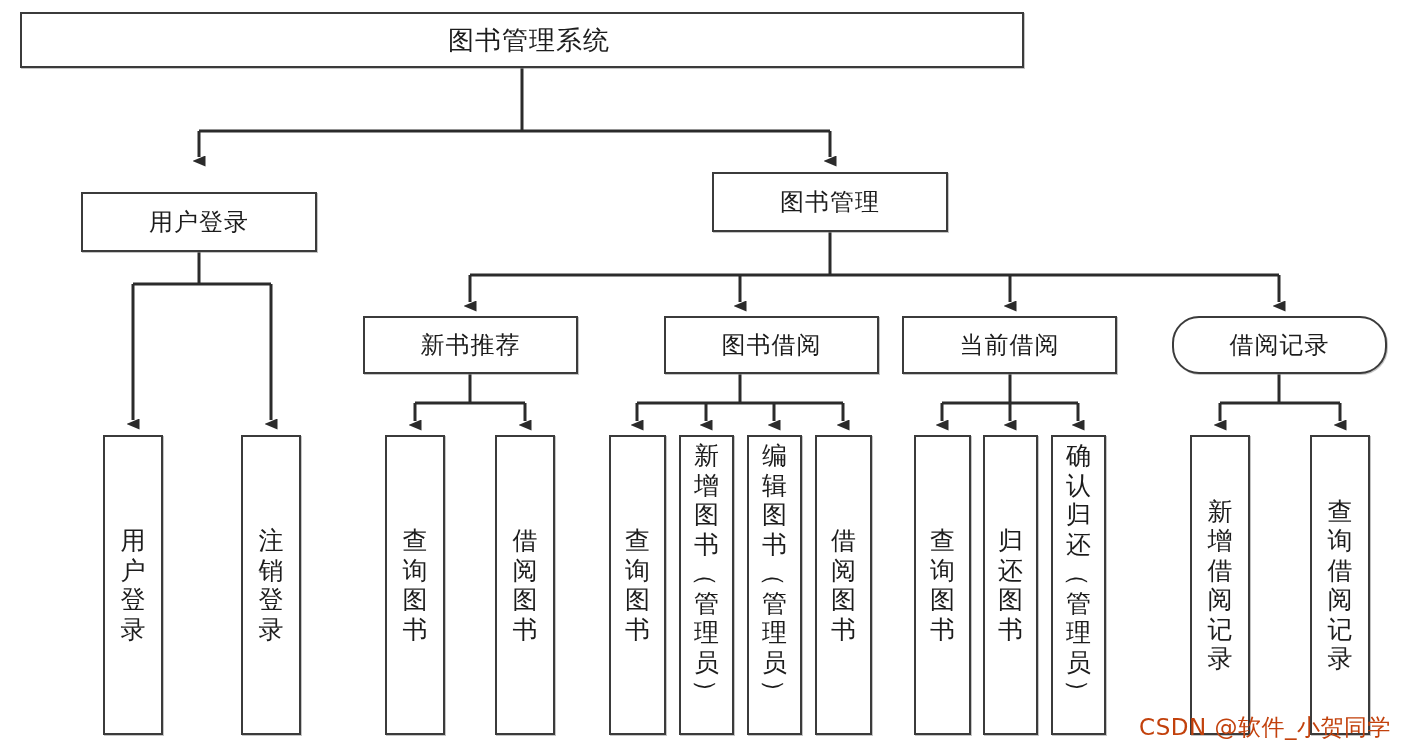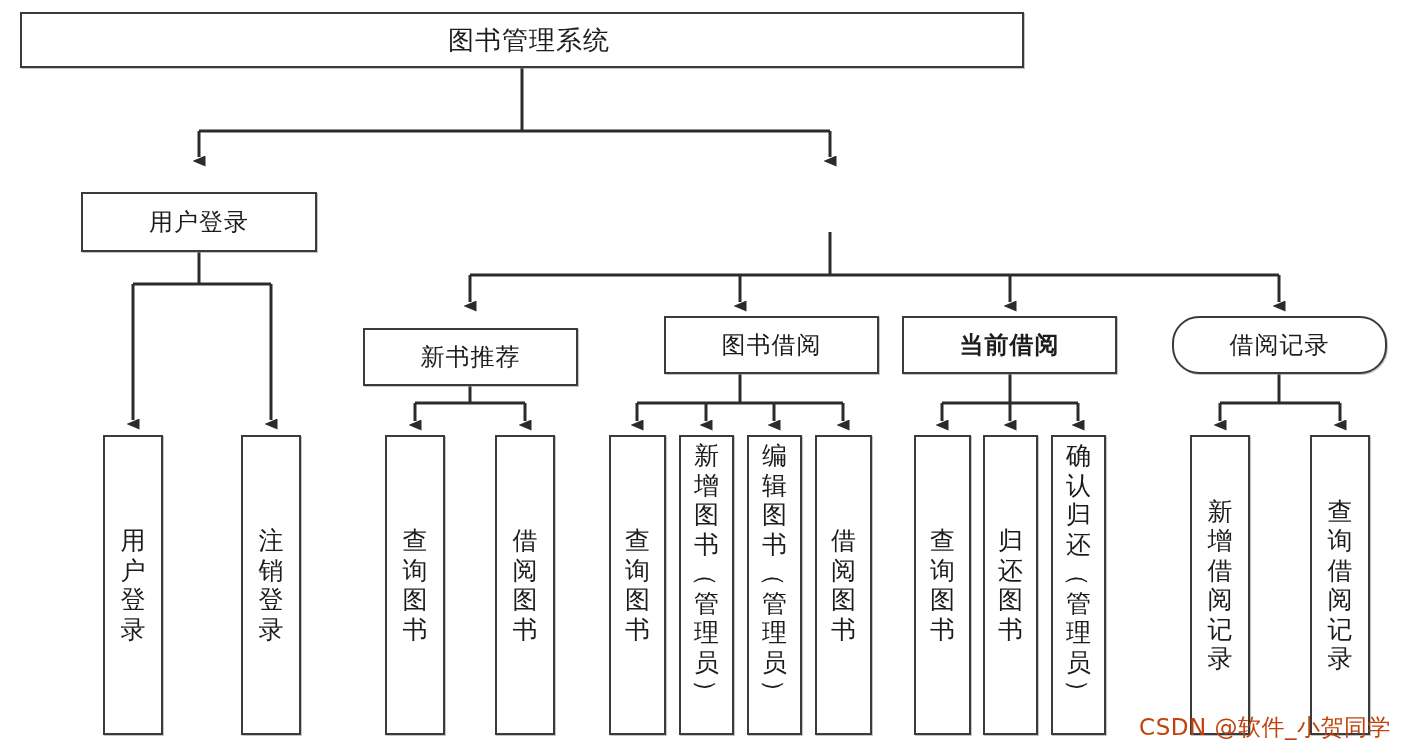--- a/index.html
+++ b/index.html
@@ -129,28 +129,31 @@
     </g>
   </svg>
 
   <div class="node horiz root" style="left:20px;top:12px;width:1004px;height:56px;padding-left:14px;">
     <span class="label">图书管理系统</span>
   </div>
 
   <div class="node horiz branch" style="left:81px;top:172px;width:236px;height:60px;margin-top:20px;">
     <span class="label">用户登录</span>
   </div>
-
-  <div class="node horiz branch" style="left:363px;top:328px;width:215px;height:58px;">
+  <div class="node horiz branch" style="left:712px;top:172px;width:236px;height:60px;">
+    <span class="label">图书管理</span>
+  </div>
+
+  <div class="node horiz branch" style="left:363px;top:316px;width:215px;height:58px;">
     <span class="label">新书推荐</span>
   </div>
   <div class="node horiz branch" style="left:664px;top:316px;width:215px;height:58px;">
     <span class="label">图书借阅</span>
   </div>
-  <div class="node horiz branch" style="left:902px;top:316px;width:215px;height:58px;font-weight:bold;">
+  <div class="node horiz branch" style="left:902px;top:316px;width:215px;height:58px;">
     <span class="label">当前借阅</span>
   </div>
   <div class="node horiz branch" style="left:1172px;top:316px;width:215px;height:58px;border-radius:27px;">
     <span class="label">借阅记录</span>
   </div>
 
   <div class="node leaf" style="left:103px;top:435px;width:60px;height:300px;">
     <span class="vlabel">
         <span>用</span>
         <span>户</span>

